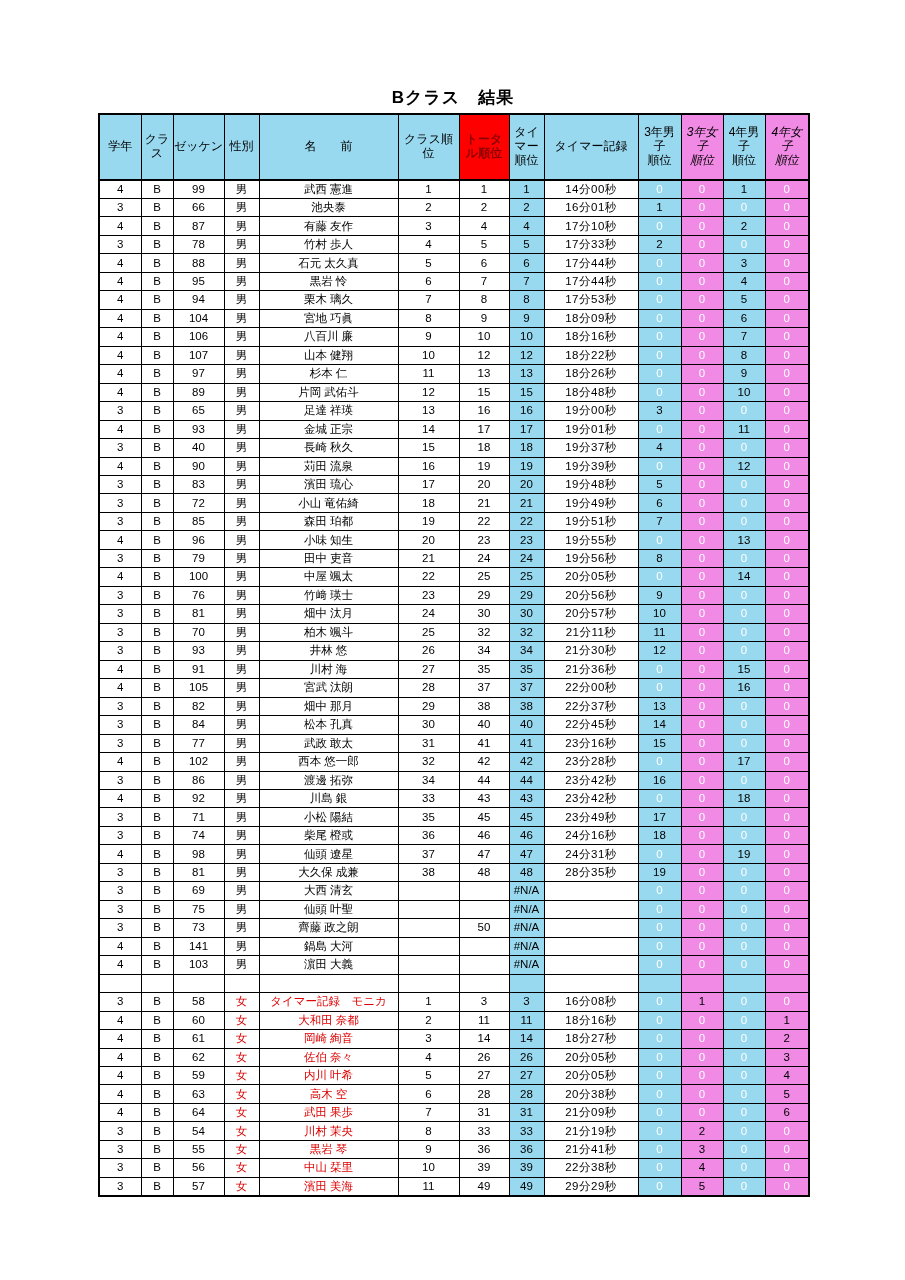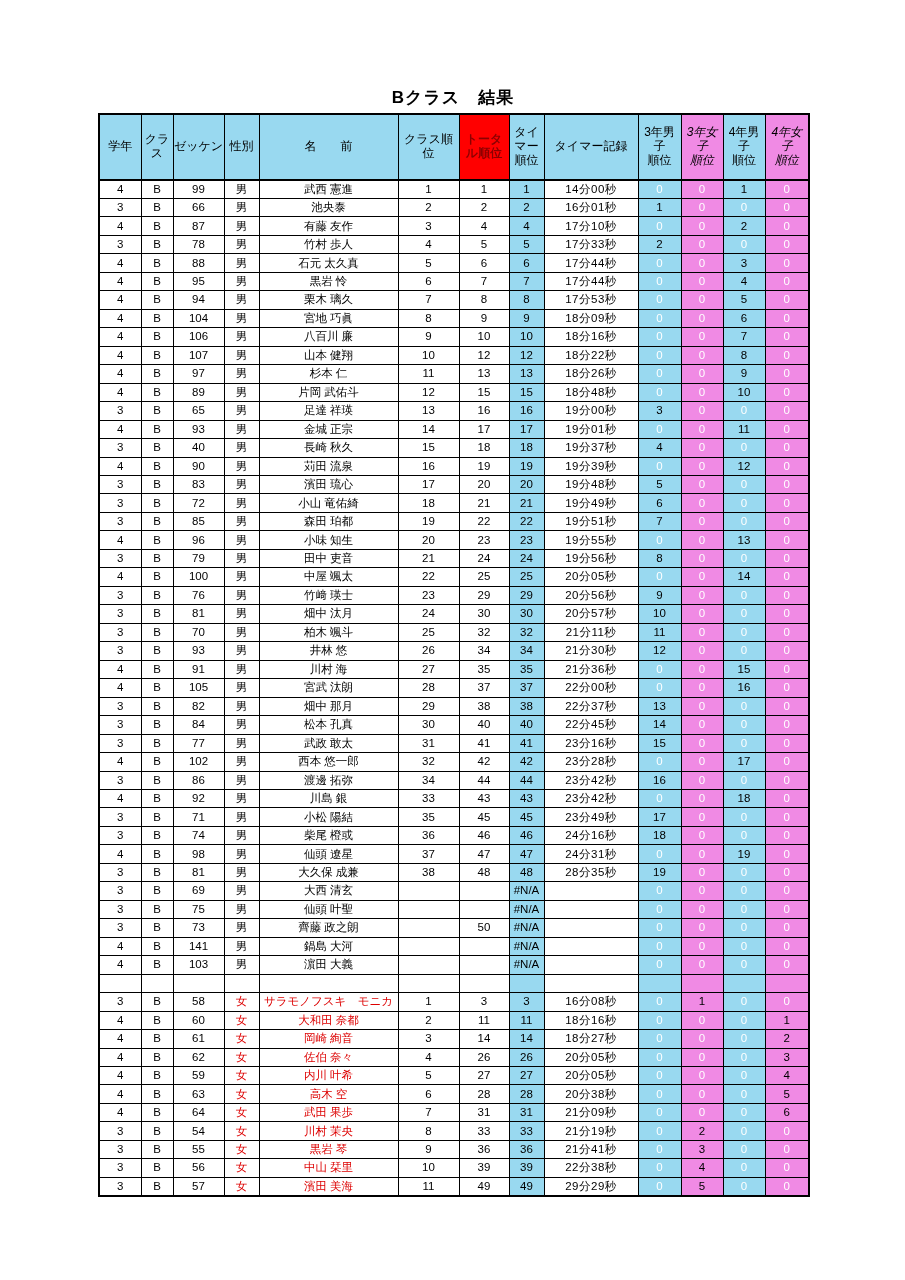--- a/index.html
+++ b/index.html
@@ -774,21 +774,21 @@
           <td class="c9"></td>
           <td class="c10"></td>
           <td class="c11"></td>
           <td class="c12"></td>
         </tr>
         <tr class="female">
           <td class="c0">3</td>
           <td class="c1">B</td>
           <td class="c2">58</td>
           <td class="c3">女</td>
-          <td class="c4">サラモノフスキ　モニカ</td>
+          <td class="c4">タイマー記録　モニカ</td>
           <td class="c5">1</td>
           <td class="c6">3</td>
           <td class="c7">3</td>
           <td class="c8">16分08秒</td>
           <td class="c9 zero">0</td>
           <td class="c10">1</td>
           <td class="c11 zero">0</td>
           <td class="c12 zero">0</td>
         </tr>
         <tr class="female">

